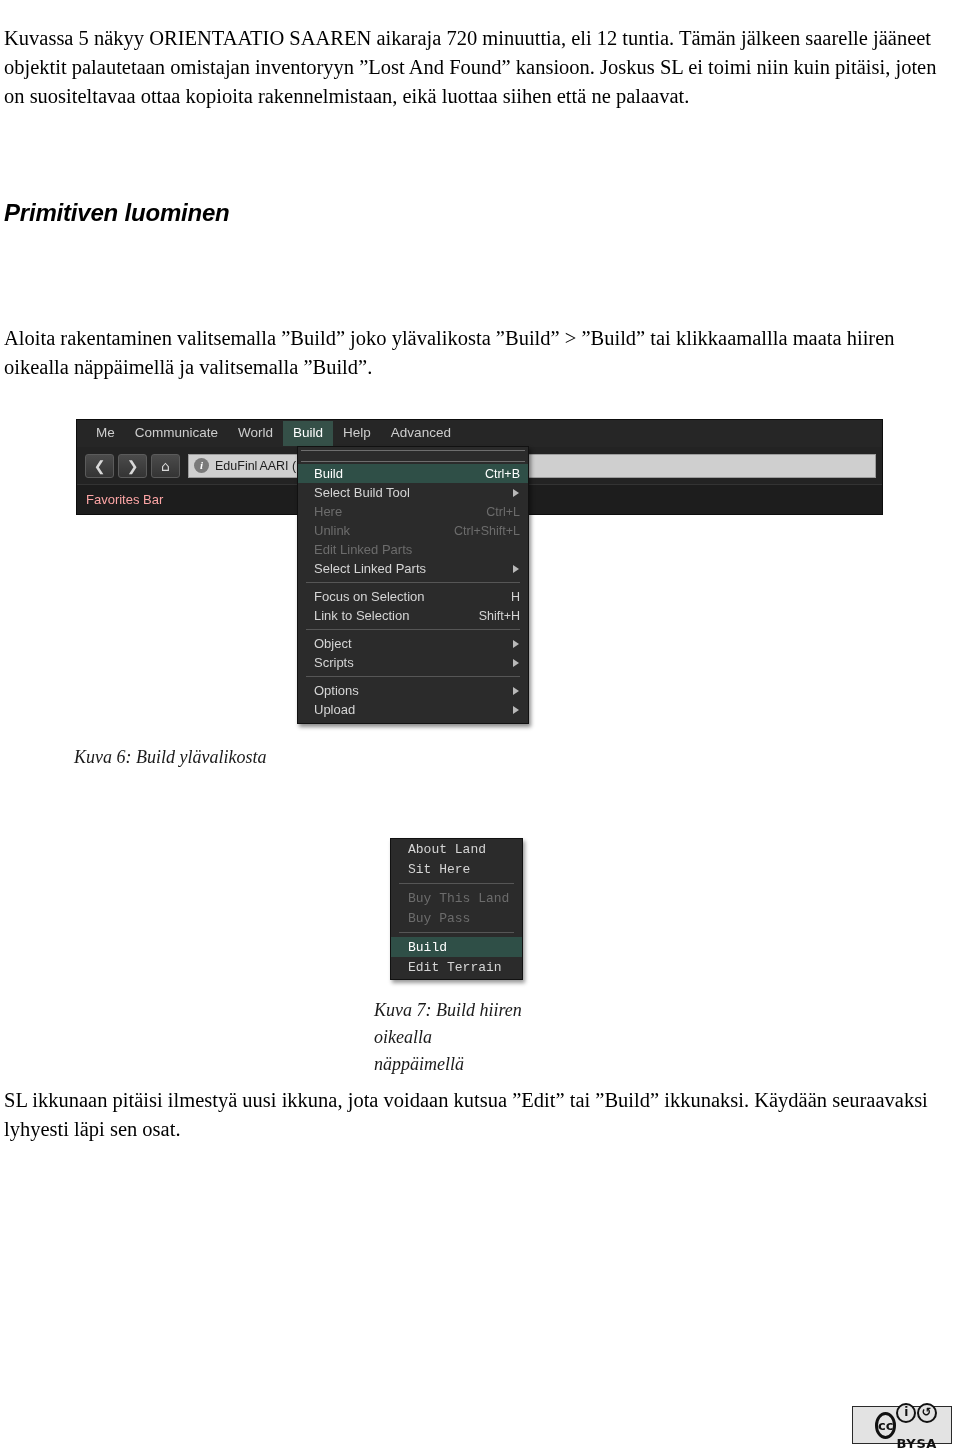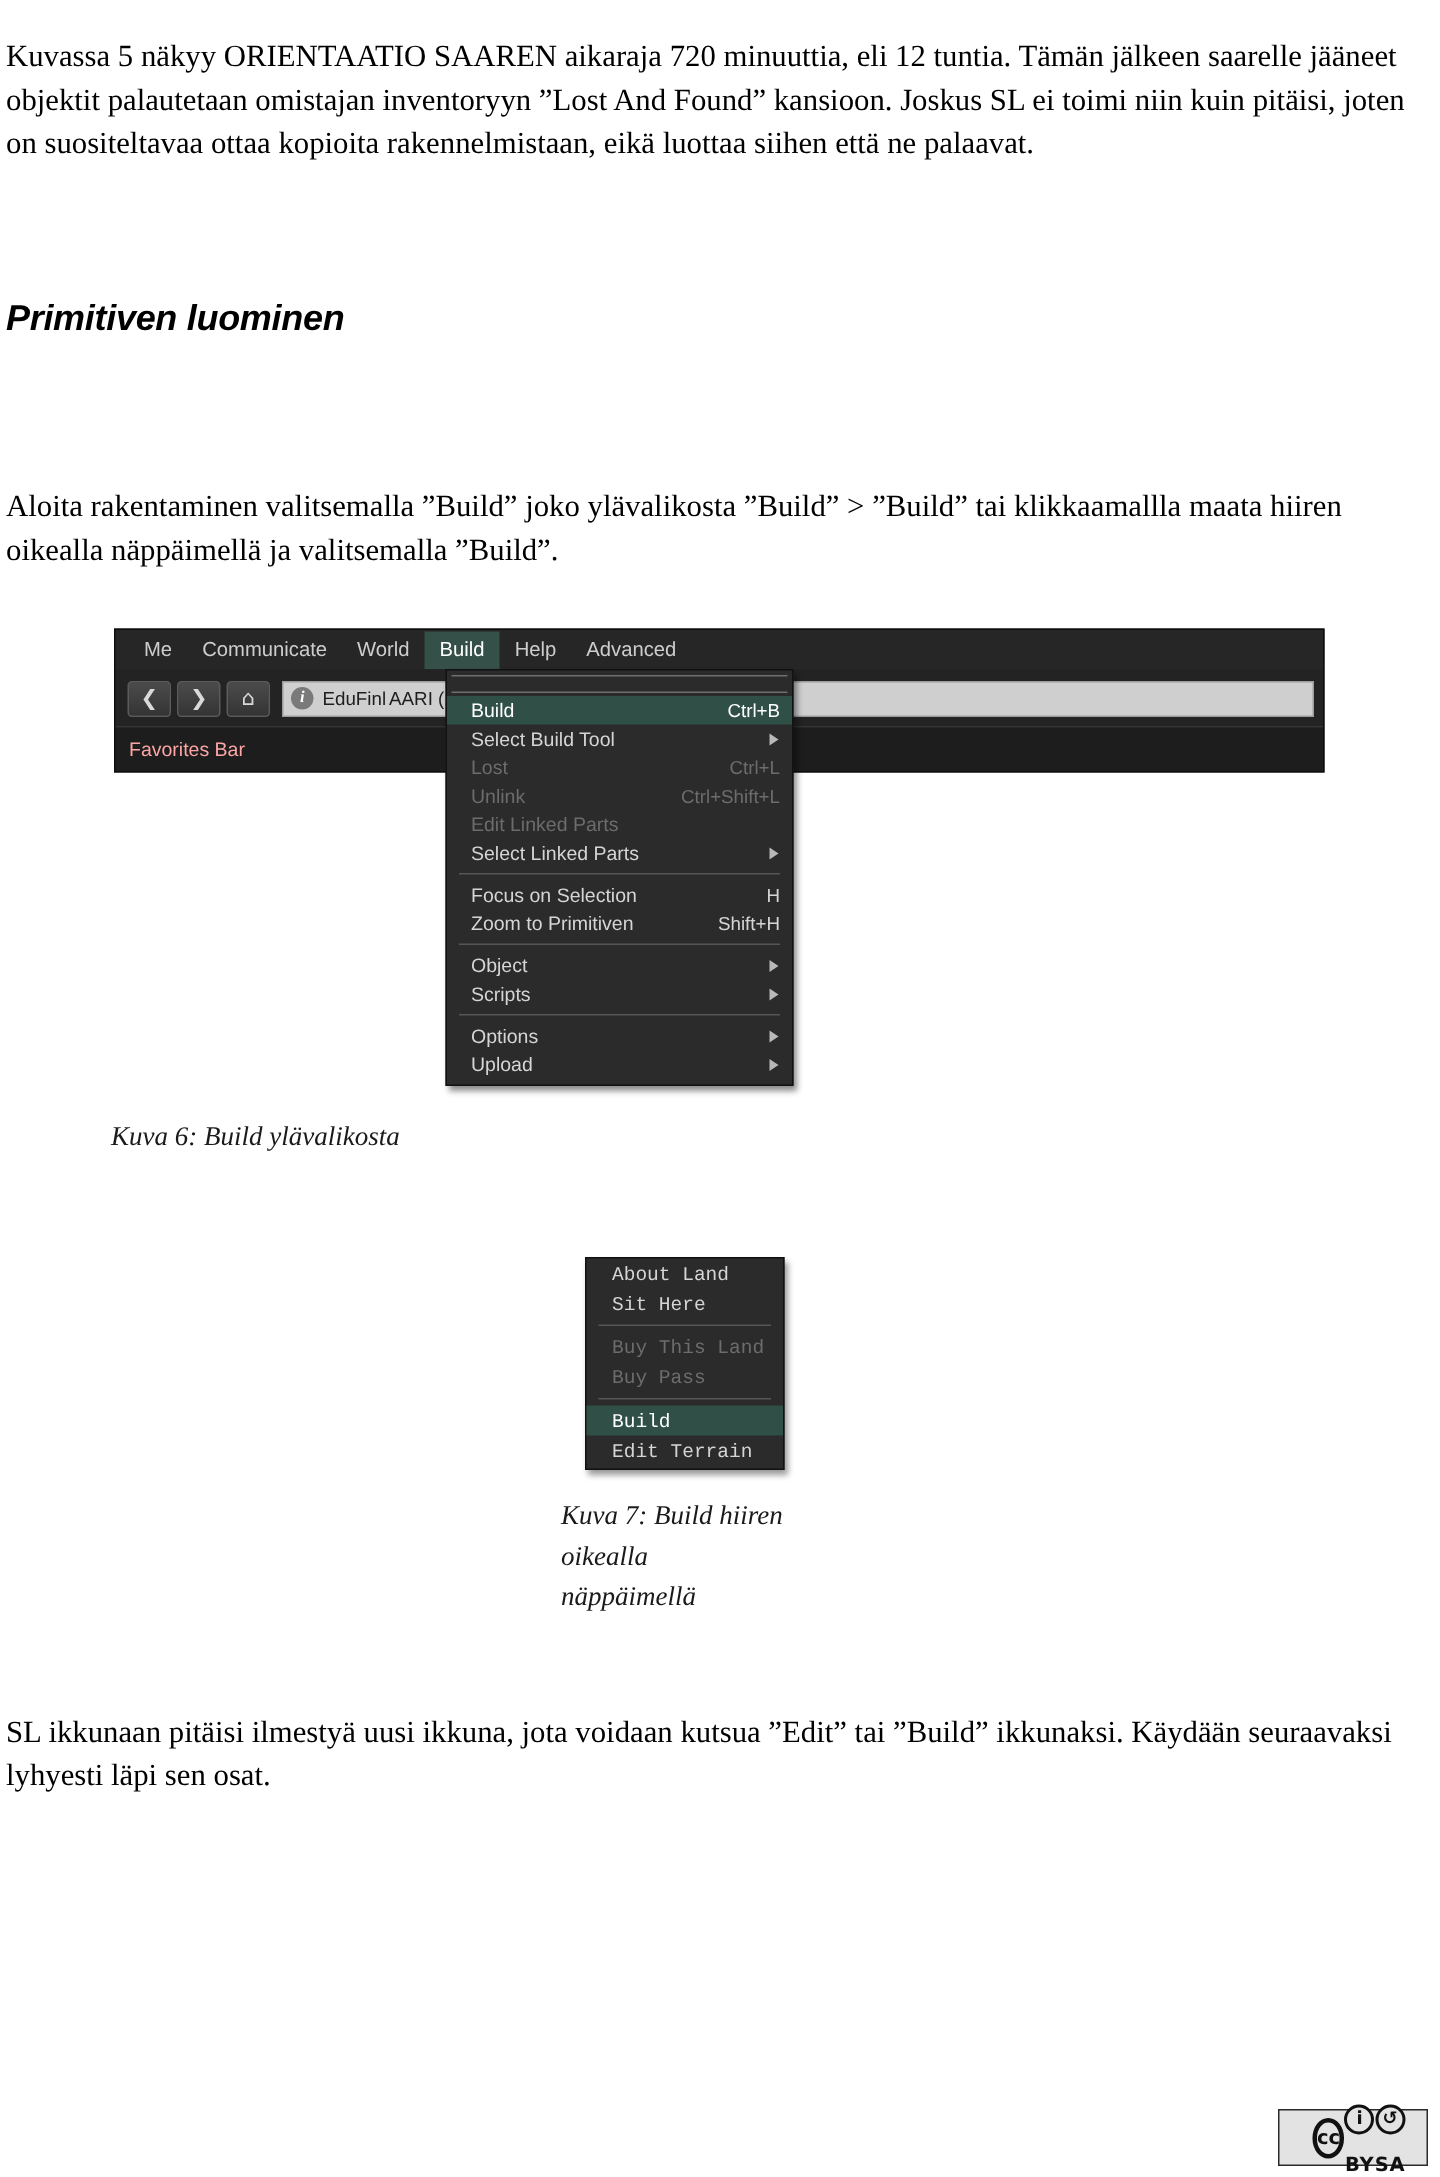--- a/index.html
+++ b/index.html
@@ -42,21 +42,21 @@
     letter-spacing: -0.2px;
     color: #000;
   }
   #instruction-paragraph {
     left: 4px;
     top: 303px;
     width: 940px;
   }
   #closing-paragraph {
     left: 4px;
-    top: 1120px;
+    top: 1065px;
     width: 952px;
   }
 
   
   .caption {
     position: absolute;
     font-family: "Liberation Serif", "DejaVu Serif", serif;
     font-style: italic;
     font-size: 18px;
     line-height: 27px;
@@ -371,21 +371,21 @@
       <span>Build</span>
       <span class="menu-accel">Ctrl+B</span>
     </div>
 
     <div class="menu-row">
       <span>Select Build Tool</span>
       <span class="submenu-arrow"></span>
     </div>
 
     <div class="menu-row disabled">
-      <span>Lost</span>
+      <span>Here</span>
       <span class="menu-accel">Ctrl+L</span>
     </div>
 
     <div class="menu-row disabled">
       <span>Unlink</span>
       <span class="menu-accel">Ctrl+Shift+L</span>
     </div>
 
     <div class="menu-row disabled">
       <span>Edit Linked Parts</span>
@@ -398,21 +398,21 @@
     </div>
 
     <div class="menu-sep"></div>
 
     <div class="menu-row">
       <span>Focus on Selection</span>
       <span class="menu-accel">H</span>
     </div>
 
     <div class="menu-row">
-      <span>Zoom to Primitiven</span>
+      <span>Link to Selection</span>
       <span class="menu-accel">Shift+H</span>
     </div>
 
     <div class="menu-sep"></div>
 
     <div class="menu-row">
       <span>Object</span>
       <span class="submenu-arrow"></span>
     </div>
 

